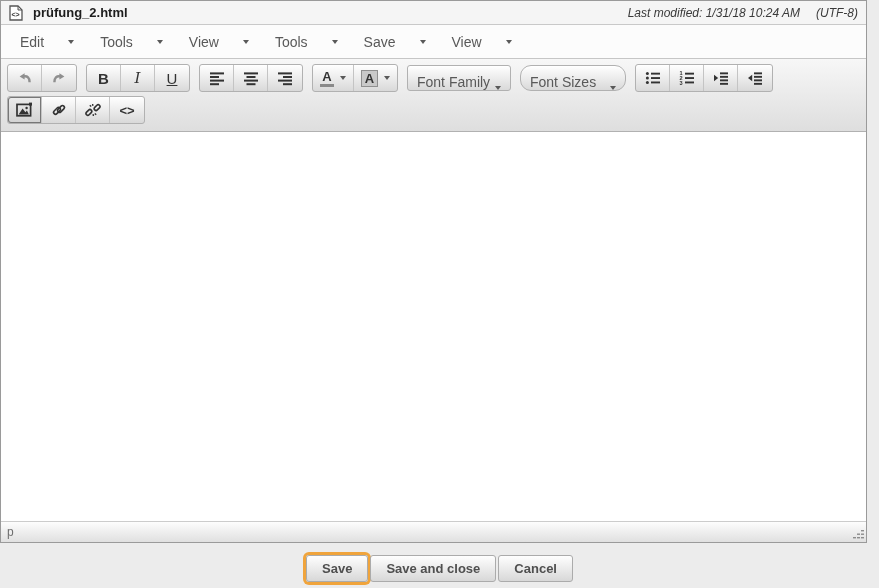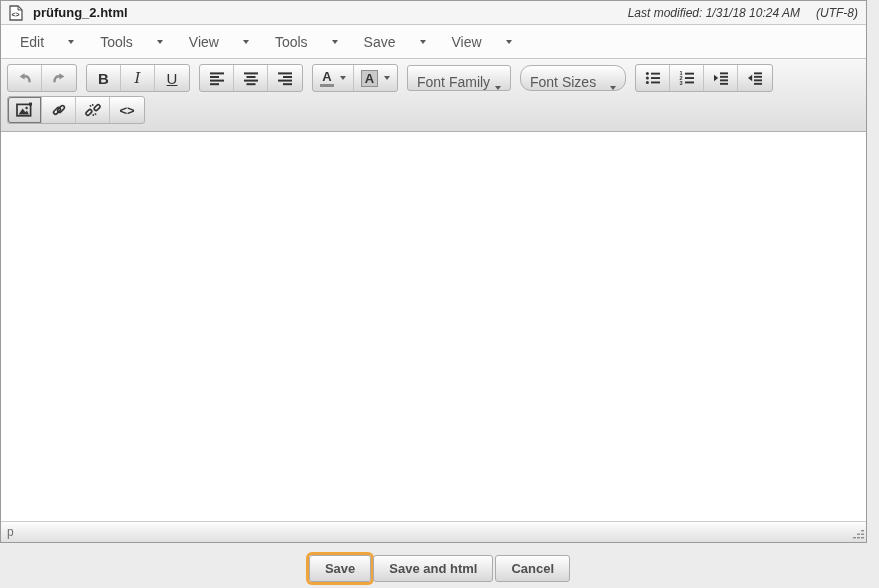--- a/index.html
+++ b/index.html
@@ -367,15 +367,15 @@
         <rect x="0" y="8" width="3" height="1.4"></rect>
           <rect x="4" y="8" width="3" height="1.4"></rect>
           <rect x="8" y="8" width="3" height="1.4"></rect>
       </svg>
     </span>
   </div>
 </div>
 
 <div class="footer">
   <button class="btn highlighted">Save</button>
-  <button class="btn">Save and html</button>
+  <button class="btn">Save and close</button>
   <button class="btn">Cancel</button>
 </div>
 
 </body></html>

